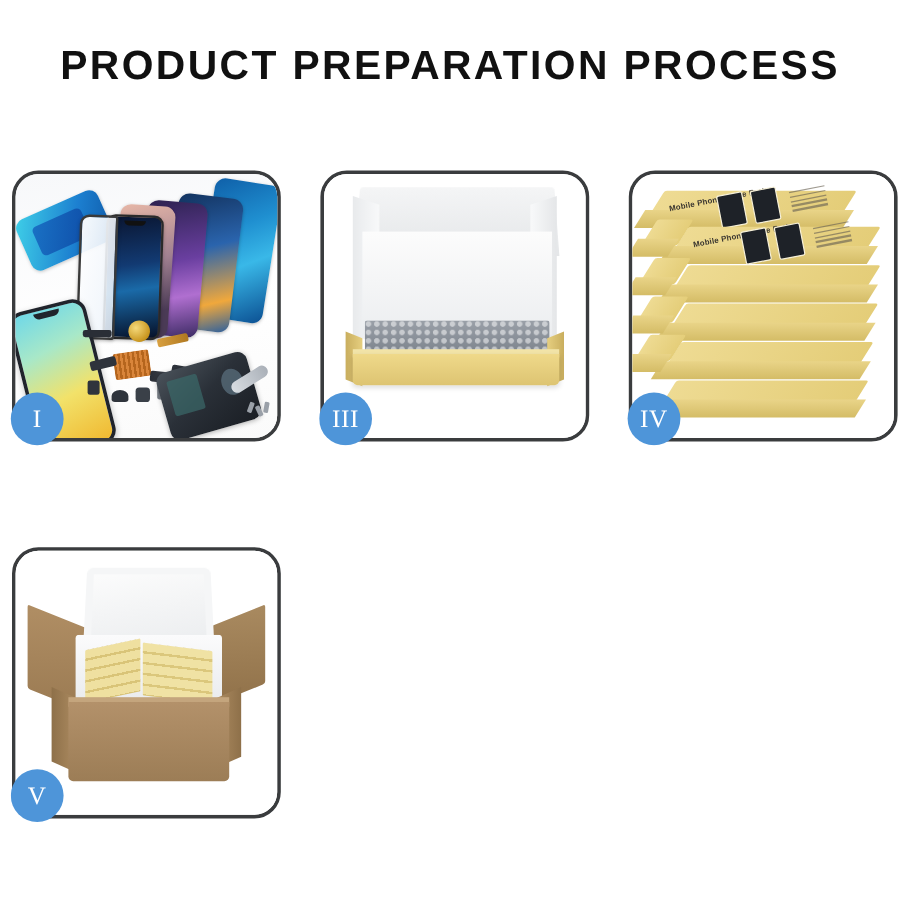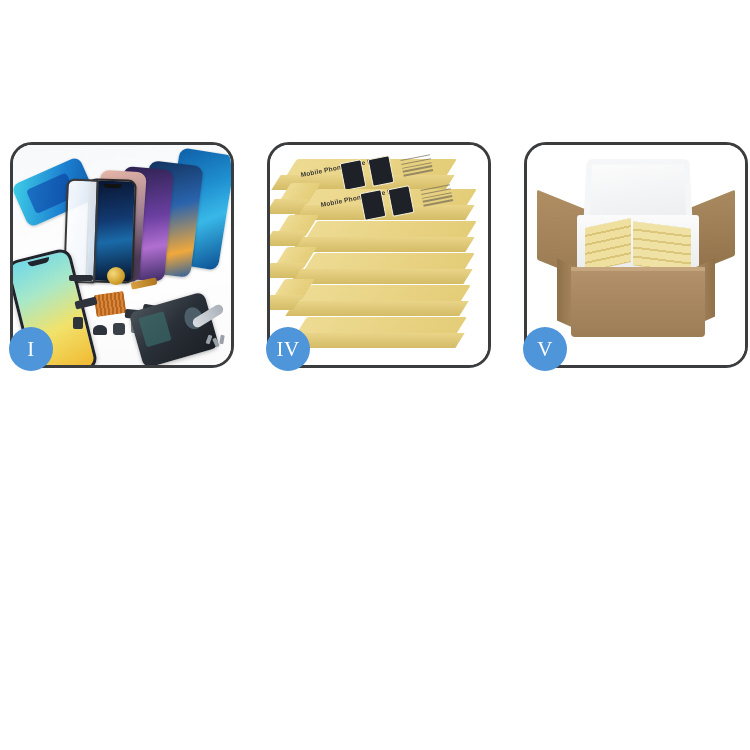--- a/index.html
+++ b/index.html
@@ -263,20 +263,21 @@
     background:#9a7c53;opacity:.85;transform:skewY(20deg);}
   .c-tab2{position:absolute;left:50px;top:152px;width:16px;height:16px;
     background:#9a7c53;opacity:.8;transform:skewY(20deg);}
 </style>
 </head>
 <body>
 
 <div class="page">
 
   <div class="header">
+    <div class="title">PRODUCT PREPARATION PROCESS</div>
   </div>
 
   <div class="grid">
 
     <div class="panel">
       <div class="panel-inner p1">
         <div class="film">
             <i></i>
           </div>
         <div class="scr scr-e"></div>
@@ -307,20 +308,34 @@
         <div class="screws">
             <i></i>
             <i></i>
             <i></i>
           </div>
       </div>
       <div class="badge">I</div>
     </div>
 
 
+    <div class="panel">
+      <div class="panel-inner p3">
+        <div class="b3-lidback"></div>
+        <div class="b3-innerL"></div>
+        <div class="b3-innerR"></div>
+        <div class="b3-foamback"></div>
+        <div class="b3-bubble"></div>
+        <div class="b3-sideL"></div>
+        <div class="b3-sideR"></div>
+        <div class="b3-rim"></div>
+        <div class="b3-front"></div>
+      </div>
+      <div class="badge">III</div>
+    </div>
 
     <div class="panel">
       <div class="panel-inner p4">
         <div class="stack">
 
           <div class="box4" style="top:0px;left:0px;">
             <div class="top"></div>
               <div class="side"></div>
             <div class="lbl" style="left:24px;top:4px;">Mobile Phone Spare Parts</div>
             <div class="thumb" style="left:66px;top:2px;"></div>

